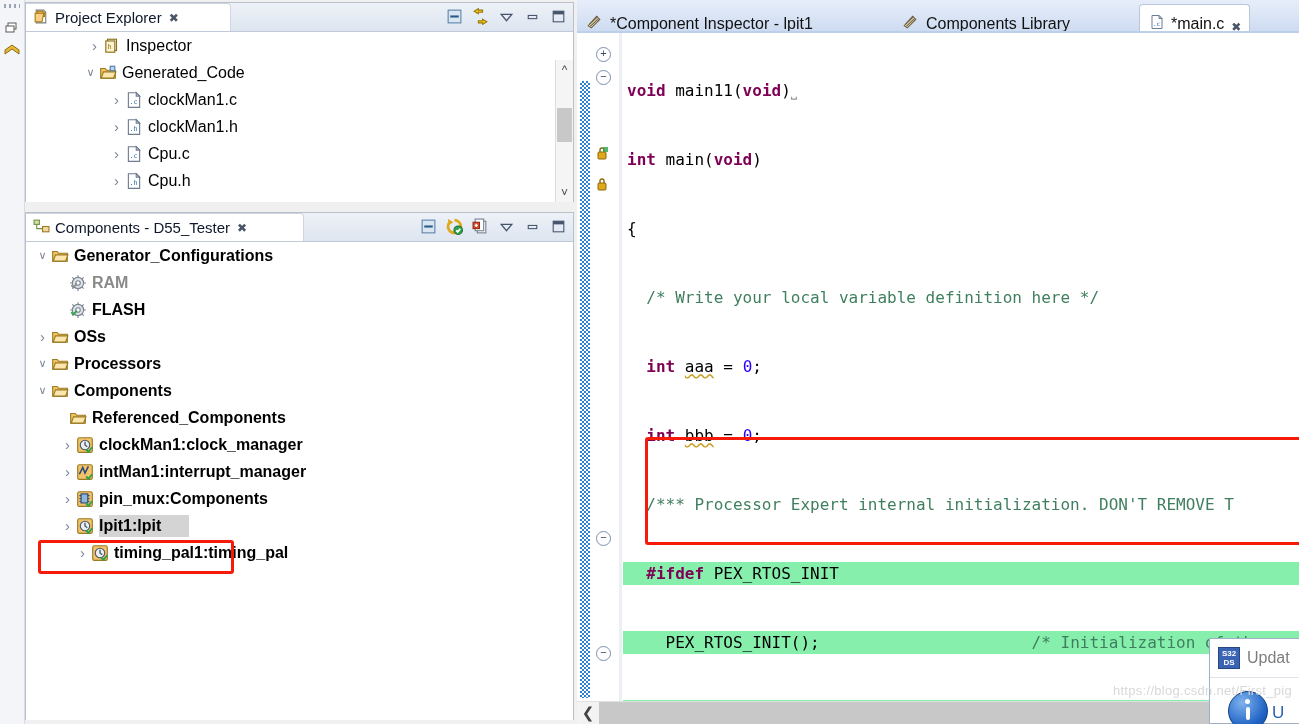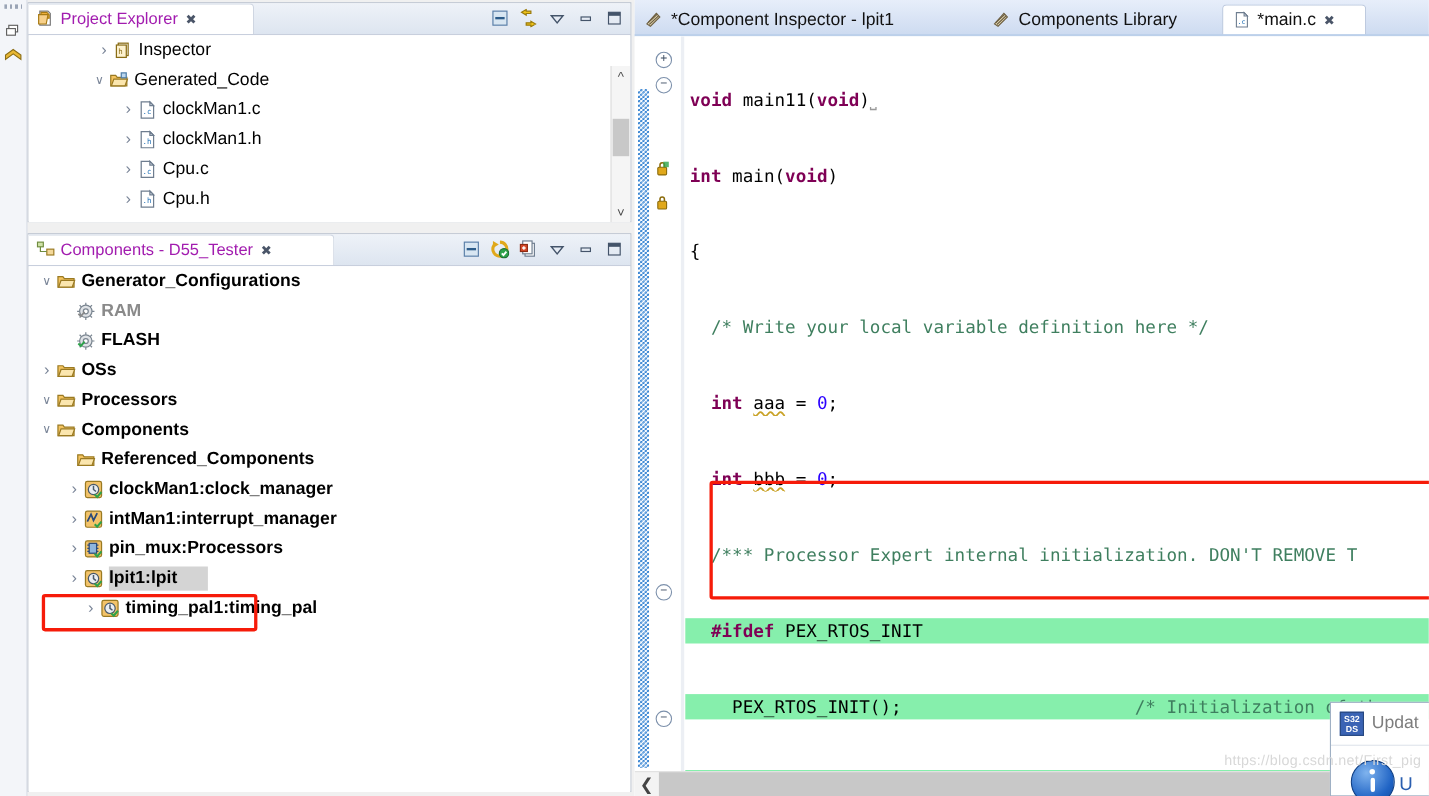--- a/index.html
+++ b/index.html
@@ -23,21 +23,21 @@
   
   .view{position:absolute;background:#ffffff;border:1px solid #b8c0cc;box-sizing:border-box;}
   .pexp{left:25px;top:2px;width:549px;height:200px;}
   .comp{left:25px;top:212px;width:549px;height:508px;}
 
   .viewbar{position:relative;height:28px;background:#e8edf5;
      background:linear-gradient(to bottom,#eef2f8,#dde5f0);border-bottom:1px solid #c2cada;}
   .tabactive{position:absolute;left:0;top:0;height:28px;background:#ffffff;
      border-top:1px solid #cfd6e2;border-right:1px solid #cfd6e2;border-top-right-radius:4px;
      display:flex;align-items:center;padding:0 8px 0 7px;box-sizing:border-box;}
-  .tabactive .ttl{font-size:15px;color:#a21caf;margin-left:5px;white-space:nowrap;}
+  .tabactive .ttl{font-size:15px;color:#0f172a;margin-left:5px;white-space:nowrap;}
   .tabclose{margin-left:7px;color:#4a5568;font-size:12px;line-height:1;}
   .vtools{position:absolute;right:6px;top:5px;display:flex;align-items:center;gap:9px;}
   .vtools .ti{width:17px;height:17px;display:block;}
 
   .treebody{position:relative;background:#fff;height:calc(100% - 28px);overflow:hidden;}
   .trow{display:flex;align-items:center;height:27px;padding-left:4px;white-space:nowrap;}
   .arrow{width:17px;text-align:center;color:#7a8598;font-size:11px;flex:none;}
   .arrow.open:after{content:"\2228";}
   .arrow.closed:after{content:"\203A";font-size:15px;}
   .ico{width:18px;height:18px;flex:none;margin-right:5px;position:relative;top:0;}
@@ -52,21 +52,21 @@
   .vsb .thumb{position:absolute;left:1px;width:15px;top:48px;height:34px;background:#c8c8c8;}
 
   
   .selrow{background:#d4d4d4;}
   .redbox{position:absolute;border:3px solid #f61b09;border-radius:3px;pointer-events:none;}
 
   
   .editor{position:absolute;left:577px;top:0;width:722px;height:724px;background:#fff;}
   .etabs{position:relative;height:33px;background:#d9e3f3;
      background:linear-gradient(to bottom,#e7eefa,#ccdaf0);}
-  .etab{position:absolute;top:4px;height:29px;display:flex;align-items:center;padding:0 9px;box-sizing:border-box;white-space:nowrap;}
+  .etab{position:absolute;top:4px;height:29px;display:flex;align-items:flex-end;padding:0 9px;box-sizing:border-box;white-space:nowrap;}
   .etab .et{font-size:16px;color:#111;}
   .etab.active{background:#fff;border:1px solid #b9c6dc;border-bottom:none;border-top-left-radius:4px;border-top-right-radius:4px;}
   .etabline{position:absolute;left:0;right:0;bottom:0;height:2px;background:#bcd0ea;}
 
   .ebody{position:absolute;left:0;top:33px;right:0;bottom:0;background:#fff;overflow:hidden;}
   .changebar{position:absolute;left:3px;top:0;width:10px;bottom:0;
      background-image:
        linear-gradient(45deg,#2f7fd1 25%,transparent 25%,transparent 75%,#2f7fd1 75%),
        linear-gradient(45deg,#2f7fd1 25%,#fff 25%,#fff 75%,#2f7fd1 75%);
      background-size:4px 4px;background-position:0 0,2px 2px;}
@@ -423,21 +423,21 @@
         <span class="ico">
           <svg width="18" height="18" viewBox="0 0 16 16">
             <rect x="1.5" y="1.5" width="13" height="13" rx="1.5" fill="#f3c36a" stroke="#9a7a22"></rect>
             <rect x="4.5" y="3.5" width="6" height="8" fill="#8fb6dd" stroke="#2b4a7a"></rect>
             <g stroke="#2b4a7a">
                 <path d="M3 5h1.6M3 7.5h1.6M3 10h1.6M10.4 5H12M10.4 7.5H12M10.4 10H12"></path>
               </g>
             <path d="M9 12l2 2 3.4-4" fill="none" stroke="#2ea24a" stroke-width="1.7"></path>
           </svg>
         </span>
-        <span class="lbl b">pin_mux:Processors</span>
+        <span class="lbl b">pin_mux:Components</span>
       </div>
 
       <div class="trow" style="padding-left:33px">
         <span class="arrow closed"></span>
         <span class="ico">
           <svg width="18" height="18" viewBox="0 0 16 16">
             <rect x="1.5" y="1.5" width="13" height="13" rx="1.5" fill="#f3c36a" stroke="#9a7a22"></rect>
             <circle cx="8" cy="8" r="4.2" fill="#eaeef3" stroke="#4a5a6a"></circle>
             <path d="M8 5v3l2 1.6" fill="none" stroke="#4a5a6a" stroke-width="1.2"></path>
             <path d="M9 12l2 2 3.4-4" fill="none" stroke="#2ea24a" stroke-width="1.7"></path>
@@ -478,21 +478,21 @@
       <div class="etab" style="left:316px;width:218px">
         <span style="margin-right:7px;">
           <svg width="17" height="17" viewBox="0 0 16 16">
             <path d="M2 12 L10 3 L13 6 L5 14 Z" fill="#f2e6c0" stroke="#6d6044"></path>
             <path d="M3 11 L11 3.5" stroke="#6d6044"></path>
             <path d="M4 12.5 L12 5" stroke="#6d6044"></path>
           </svg>
         </span>
         <span class="et">Components Library</span>
       </div>
-      <div class="etab active" style="left:534px;width:131px">
+      <div class="etab active" style="left:562px;width:111px">
         <span style="margin-right:6px;">
           <svg width="16" height="16" viewBox="0 0 16 16">
             <path d="M3 1.5h7l3 3v10H3z" fill="#fff" stroke="#6e7d8f"></path>
             <path d="M10 1.5l3 3h-3z" fill="#dfe6ee" stroke="#6e7d8f"></path>
             <text x="4" y="11.5" font-size="6" fill="#1f6fb5" font-family="monospace">.c</text>
           </svg>
         </span>
         <span class="et">*main.c</span>
         <span class="tabclose">✖</span>
       </div>

